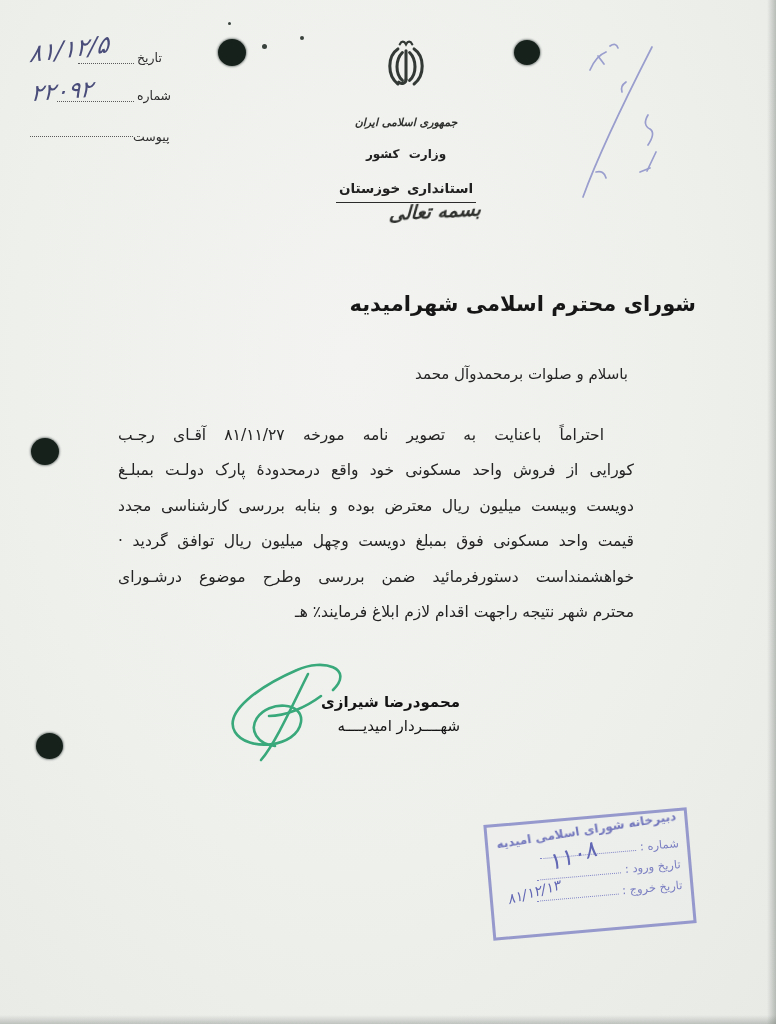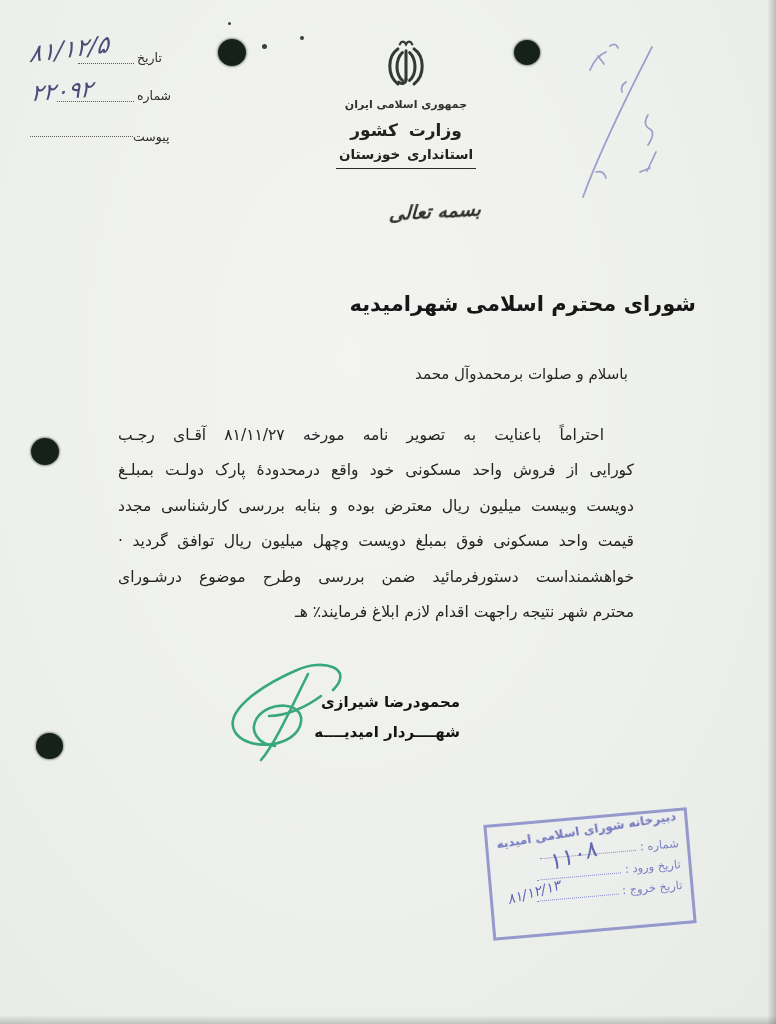--- a/index.html
+++ b/index.html
@@ -15,42 +15,42 @@
   
   .dot{position:absolute;border-radius:50%;background:#17211c;box-shadow:0 0 2px 1px rgba(23,33,28,.45);}
   .speck{position:absolute;border-radius:50%;background:#3a423d;}
   
   .mlabel{position:absolute;font-size:12.5px;color:#2e2e2e;direction:rtl;}
   .mline{position:absolute;border-bottom:1.6px dotted #5a5a5a;height:1px;}
   .hand{position:absolute;direction:rtl;color:#3d4070;opacity:.92;
         font-style:italic;transform-origin:left top;}
   
   .letterhead{position:absolute;left:290px;top:36px;width:232px;text-align:center;color:#1d1d1d;}
-  .calli{font-size:11px;font-weight:bold;color:#30322f;
-         filter:blur(.3px);margin-top:2px;direction:rtl;}
-  .ministry{font-size:17px;font-weight:bold;margin-top:9px;direction:rtl;word-spacing:5px;color:#222;}
-  .gov{font-size:13.5px;font-weight:bold;margin-top:6px;direction:rtl;word-spacing:2px;color:#222;}
+  .calli{font-size:11px;font-weight:bold;font-style:italic;color:#30322f;
+         filter:blur(.3px);margin-top:20px;direction:rtl;}
+  .ministry{font-size:12px;font-weight:bold;margin-top:18px;direction:rtl;word-spacing:5px;color:#222;}
+  .gov{font-size:13.5px;font-weight:bold;margin-top:19px;direction:rtl;word-spacing:2px;color:#222;}
   .muni{font-size:20px;font-weight:bold;margin-top:6px;direction:rtl;color:#101010;}
   .muni-line{width:140px;border-bottom:1.6px solid #2b2b2b;margin:6px auto 0;}
   .besmele{position:absolute;left:383px;top:200px;width:104px;text-align:center;
            font-size:19px;font-style:italic;font-weight:bold;color:#2d2f2c;
            transform:rotate(-3deg) skewX(-6deg);direction:rtl;filter:blur(.2px);}
   
   .title{position:absolute;right:80px;top:292px;font-size:21px;font-weight:bold;
          color:#161616;direction:rtl;}
   .salutation{position:absolute;right:148px;top:365px;font-size:15px;color:#262626;direction:rtl;}
   .body-block{position:absolute;top:410px;left:118px;width:516px;margin-top:16px;}
   .bline{direction:rtl;text-align:justify;text-align-last:justify;height:35.4px;
          font-size:15.5px;color:#242424;}
   .bline.first{text-indent:30px;}
   .bline.last{text-align-last:right;}
   
   .sig-block{position:absolute;right:316px;top:693px;text-align:right;direction:rtl;}
   .sig-name{font-size:15px;font-weight:bold;color:#141414;}
-  .sig-title{font-size:15px;font-weight:bold;color:#141414;margin-top:12px;}
+  .sig-title{font-size:15px;font-weight:normal;color:#141414;margin-top:6px;}
   .sig-svg,.note-svg{position:absolute;pointer-events:none;}
   
   .stamp{position:absolute;left:488px;top:816px;width:204px;height:116px;
          border:3px solid rgba(120,124,194,.75);transform:rotate(-5deg);
          color:#777bc0;direction:rtl;padding:4px 8px 2px;box-sizing:border-box;
          background:rgba(235,236,245,.12);}
   .stamp-org{font-size:12px;font-weight:bold;text-align:center;
              transform:rotate(-4deg);color:#7478bd;filter:blur(.2px);}
   .stamp-row{font-size:11.5px;margin-top:7px;white-space:nowrap;color:#7b7fc2;}
   .stamp-dots{display:inline-block;border-bottom:1.5px dotted #8286c6;min-width:96px;height:9px;}

